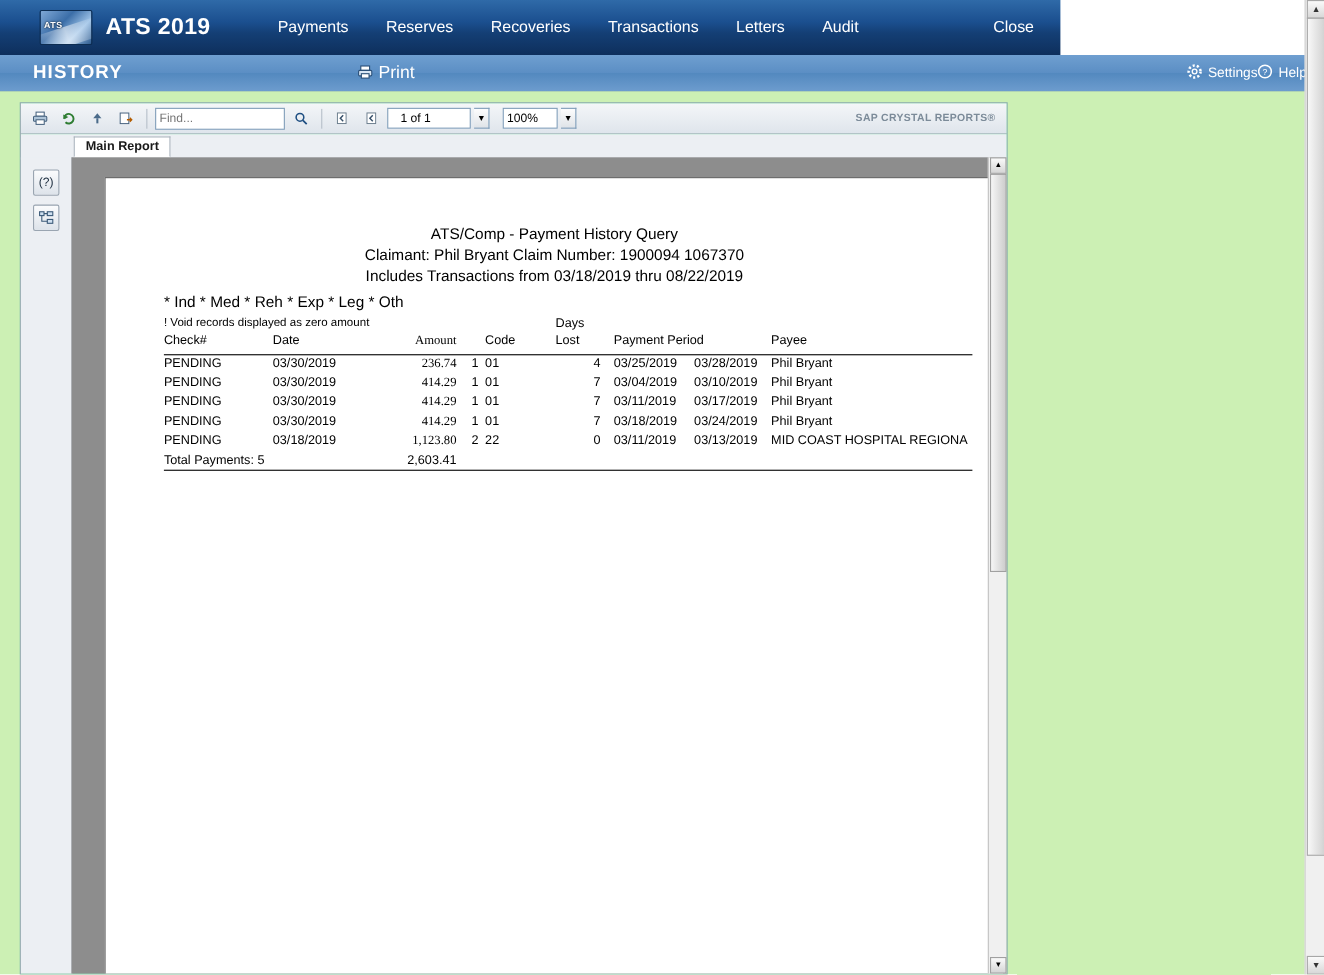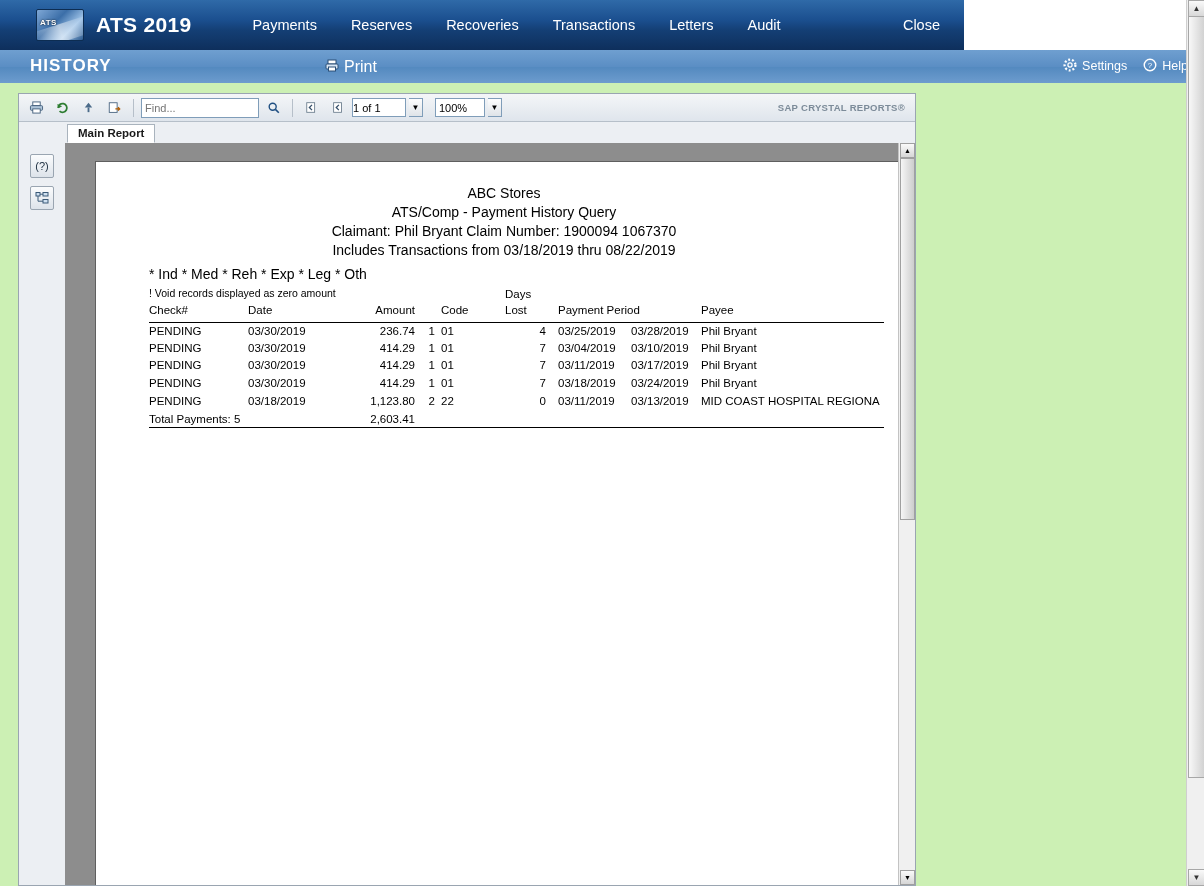--- a/index.html
+++ b/index.html
@@ -106,21 +106,21 @@
     gap: 5px;
     font-size: 16px;
     color: #ffffff;
     cursor: pointer;
   }
   .right-tools {
     position: absolute;
     right: 16px; top: 8px;
     display: flex;
     align-items: center;
-    gap: 16px;
+    gap: 0;
     font-size: 12.5px;
   }
   .right-tools .tool {
     display: flex;
     align-items: center;
     gap: 5px;
     cursor: pointer;
     color: #ffffff;
   }
 
@@ -169,21 +169,21 @@
     font-size: 11px;
     padding: 1px 3px;
     color: #555;
     background: #fff;
     box-sizing: content-box;
   }
   .page-input {
     width: 52px; height: 15px;
     border: 1px solid #7f9db9;
     font-size: 11px;
-    padding: 1px 0;
+    padding: 1px 11px;
     background: #fff;
     box-sizing: content-box;
   }
   .combo-arrow {
     width: 14px; height: 19px;
     border: 1px solid #7f9db9;
     border-left: none;
     background: linear-gradient(to bottom,#fdfdfd,#dfe3e8);
     display: flex; align-items: center; justify-content: center;
     font-size: 8px;
@@ -322,21 +322,21 @@
   .tot-rule {
     position: absolute;
     left: 53px; top: 265px;
     width: 735px; height: 1px;
     background: #000;
   }
 
   .cell { position: absolute; font-size: 11.5px; white-space: nowrap; }
   .c-check   { left: 53px;  text-align: left; }
   .c-date    { left: 152px; text-align: left; }
-  .c-amount  { left: 247px; width: 72px; text-align: right; }
+  .c-amount  { left: 247px; width: 72px; text-align: right; font-family: Liberation Serif, serif; }
   .c-code1   { left: 325px; width: 14px; text-align: right; }
   .c-code2   { left: 345px; text-align: center; }
   .c-days    { left: 420px; width: 30px; text-align: right; }
   .c-per1    { left: 462px; text-align: left; }
   .c-per2    { left: 535px; text-align: left; }
   .c-payee   { left: 605px; text-align: left; }
 
   .hdr .cell { font-size: 11.5px; }
 
   .total-label { position: absolute; left: 53px; font-size: 11.5px; }
@@ -504,21 +504,20 @@
         <rect x="8" y="8.5" width="5" height="3.5" fill="#cfe0f0" stroke="#3b5a78"></rect>
         <path d="M5 3.2 L8 3.2 M3 5 L3 10.2 L8 10.2" fill="none" stroke="#3b5a78"></path>
       </svg>
     </div>
   </div>
 
   <div class="cr-canvas">
     <div class="report-page">
       <div class="rpt">
 
-        <div class="rpt-title-1 rpt-center">ABC Stores</div>
         <div class="rpt-title-2 rpt-center">ATS/Comp - Payment History Query</div>
         <div class="rpt-title-3 rpt-center">Claimant: Phil Bryant Claim Number: 1900094   1067370</div>
         <div class="rpt-title-4 rpt-center">Includes Transactions from 03/18/2019 thru 08/22/2019</div>
 
         <div class="rpt-legend">* Ind * Med * Reh * Exp * Leg * Oth</div>
         <div class="rpt-note">! Void records displayed as zero amount</div>
 
         <div class="rpt-dayslost-1">Days</div>
         <div class="rpt-dayslost-2">Lost</div>
 

